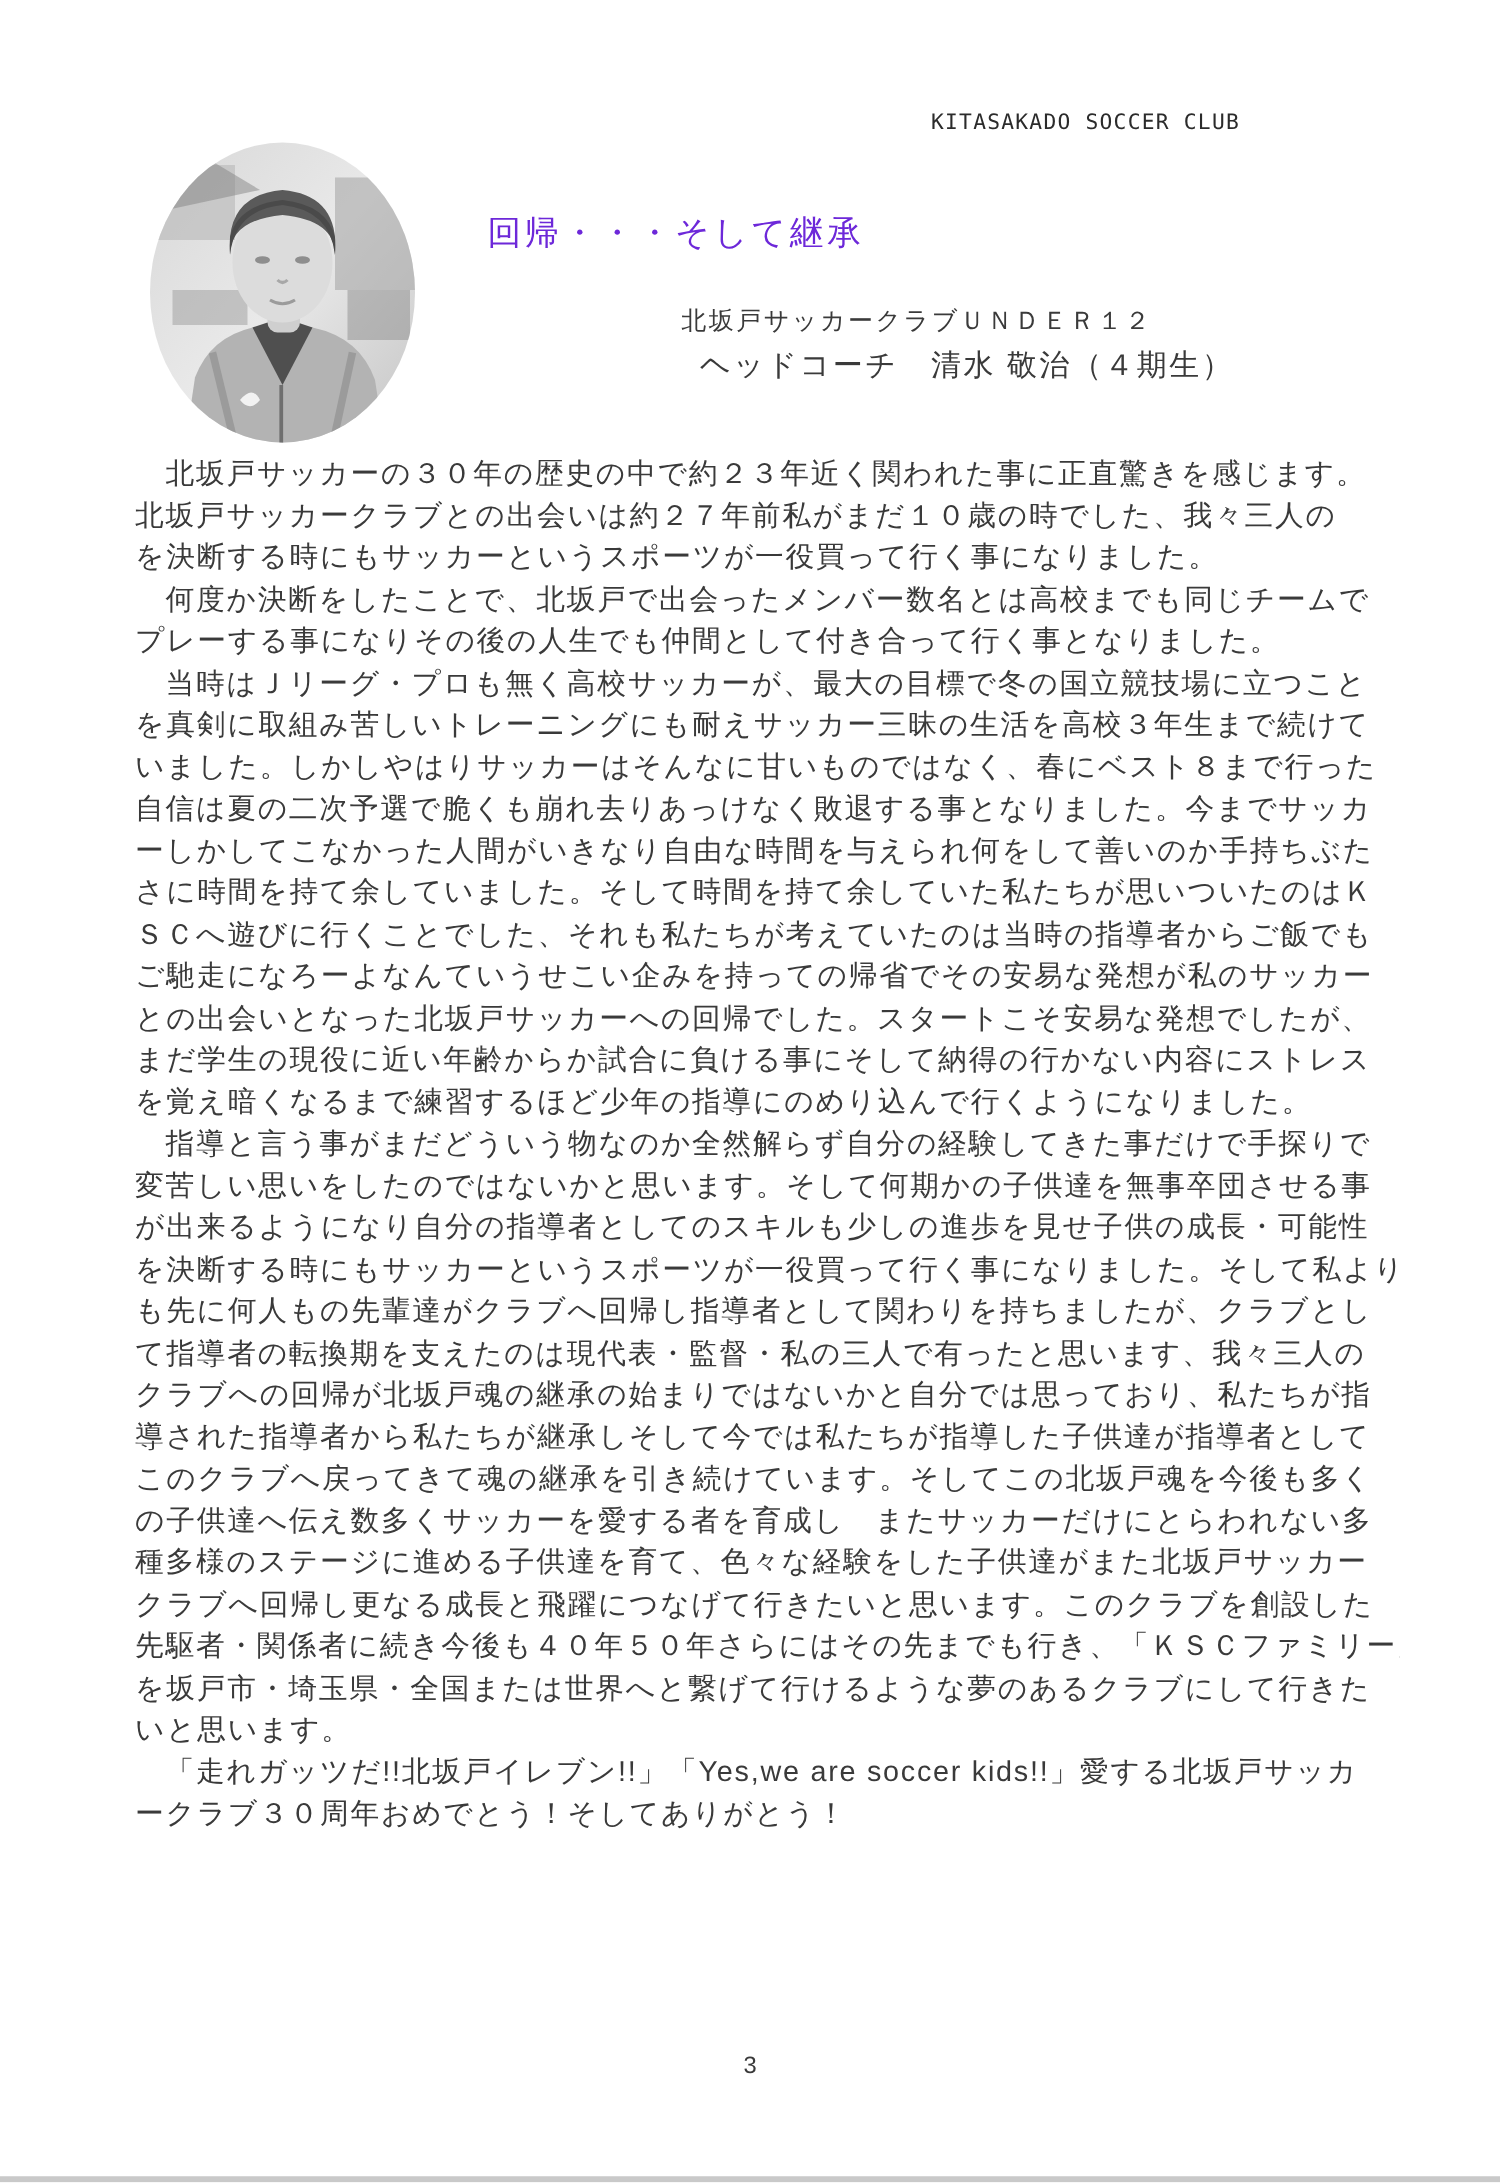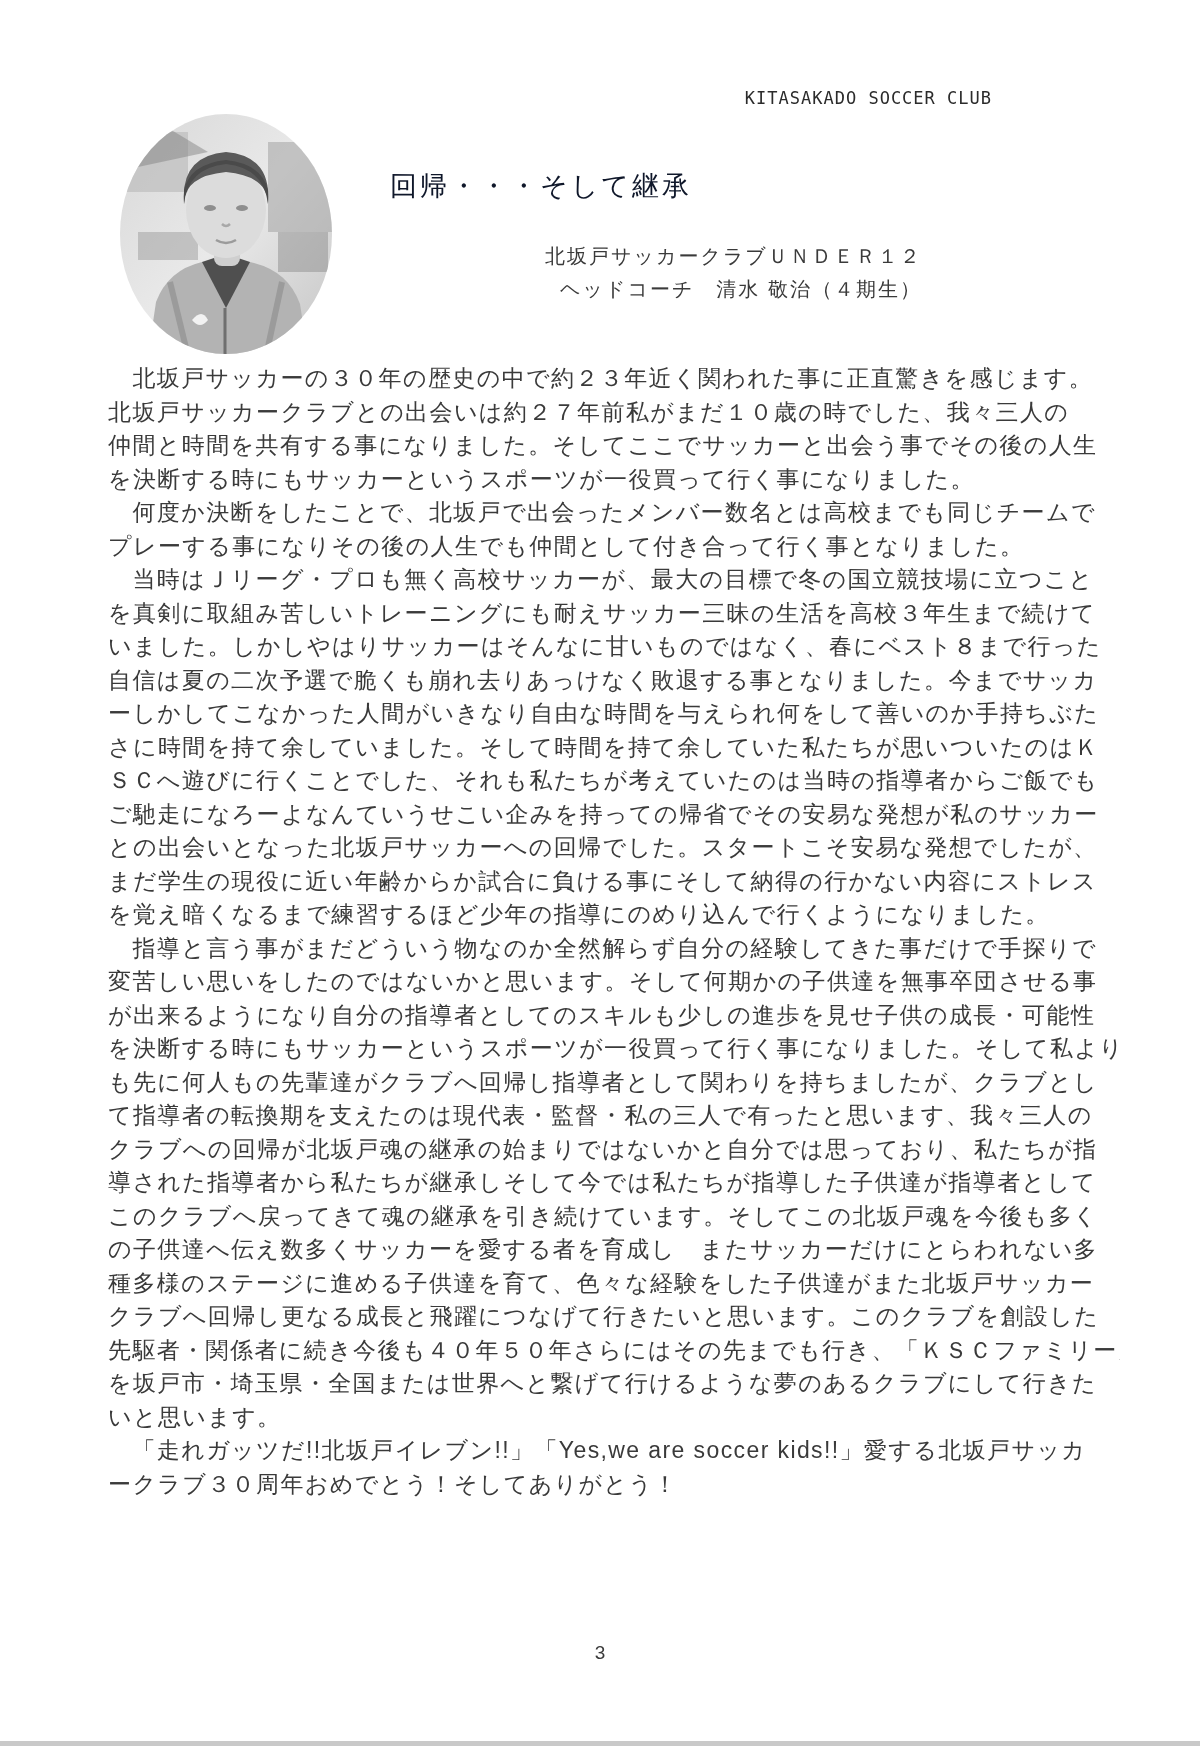--- a/index.html
+++ b/index.html
@@ -40,36 +40,36 @@
     top: 112px;
     width: 216px;
     height: 244px;
   }
   .article-title {
     position: absolute;
     left: 390px;
     top: 168px;
     font-size: 27px;
     letter-spacing: 3px;
-    color: #0f172a;
+    color: #6d28d9;
     white-space: nowrap;
   }
   .byline-org {
     position: absolute;
     left: 545px;
     top: 243px;
     font-size: 20px;
     letter-spacing: 2px;
     white-space: nowrap;
   }
   .byline-author {
     position: absolute;
     left: 560px;
     top: 276px;
-    font-size: 20px;
+    font-size: 24px;
     letter-spacing: 2px;
     white-space: nowrap;
   }
   .article-body {
     position: absolute;
     left: 108px;
     top: 362px;
     width: 1012px;
   }
   .body-line {
@@ -144,21 +144,20 @@
 
   <div class="article-title">回帰・・・そして継承</div>
 
   <div class="byline-org">北坂戸サッカークラブＵＮＤＥＲ１２</div>
 
   <div class="byline-author">ヘッドコーチ　清水 敬治（４期生）</div>
 
   <div class="article-body">
       <div class="body-line">　北坂戸サッカーの３０年の歴史の中で約２３年近く関われた事に正直驚きを感じます。</div>
       <div class="body-line">北坂戸サッカークラブとの出会いは約２７年前私がまだ１０歳の時でした、我々三人の</div>
-      <div class="body-line">仲間と時間を共有する事になりました。そしてここでサッカーと出会う事でその後の人生</div>
       <div class="body-line">を決断する時にもサッカーというスポーツが一役買って行く事になりました。</div>
       <div class="body-line">　何度か決断をしたことで、北坂戸で出会ったメンバー数名とは高校までも同じチームで</div>
       <div class="body-line">プレーする事になりその後の人生でも仲間として付き合って行く事となりました。</div>
       <div class="body-line">　当時はＪリーグ・プロも無く高校サッカーが、最大の目標で冬の国立競技場に立つこと</div>
       <div class="body-line">を真剣に取組み苦しいトレーニングにも耐えサッカー三昧の生活を高校３年生まで続けて</div>
       <div class="body-line">いました。しかしやはりサッカーはそんなに甘いものではなく、春にベスト８まで行った</div>
       <div class="body-line">自信は夏の二次予選で脆くも崩れ去りあっけなく敗退する事となりました。今までサッカ</div>
       <div class="body-line">ーしかしてこなかった人間がいきなり自由な時間を与えられ何をして善いのか手持ちぶた</div>
       <div class="body-line">さに時間を持て余していました。そして時間を持て余していた私たちが思いついたのはＫ</div>
       <div class="body-line">ＳＣへ遊びに行くことでした、それも私たちが考えていたのは当時の指導者からご飯でも</div>

